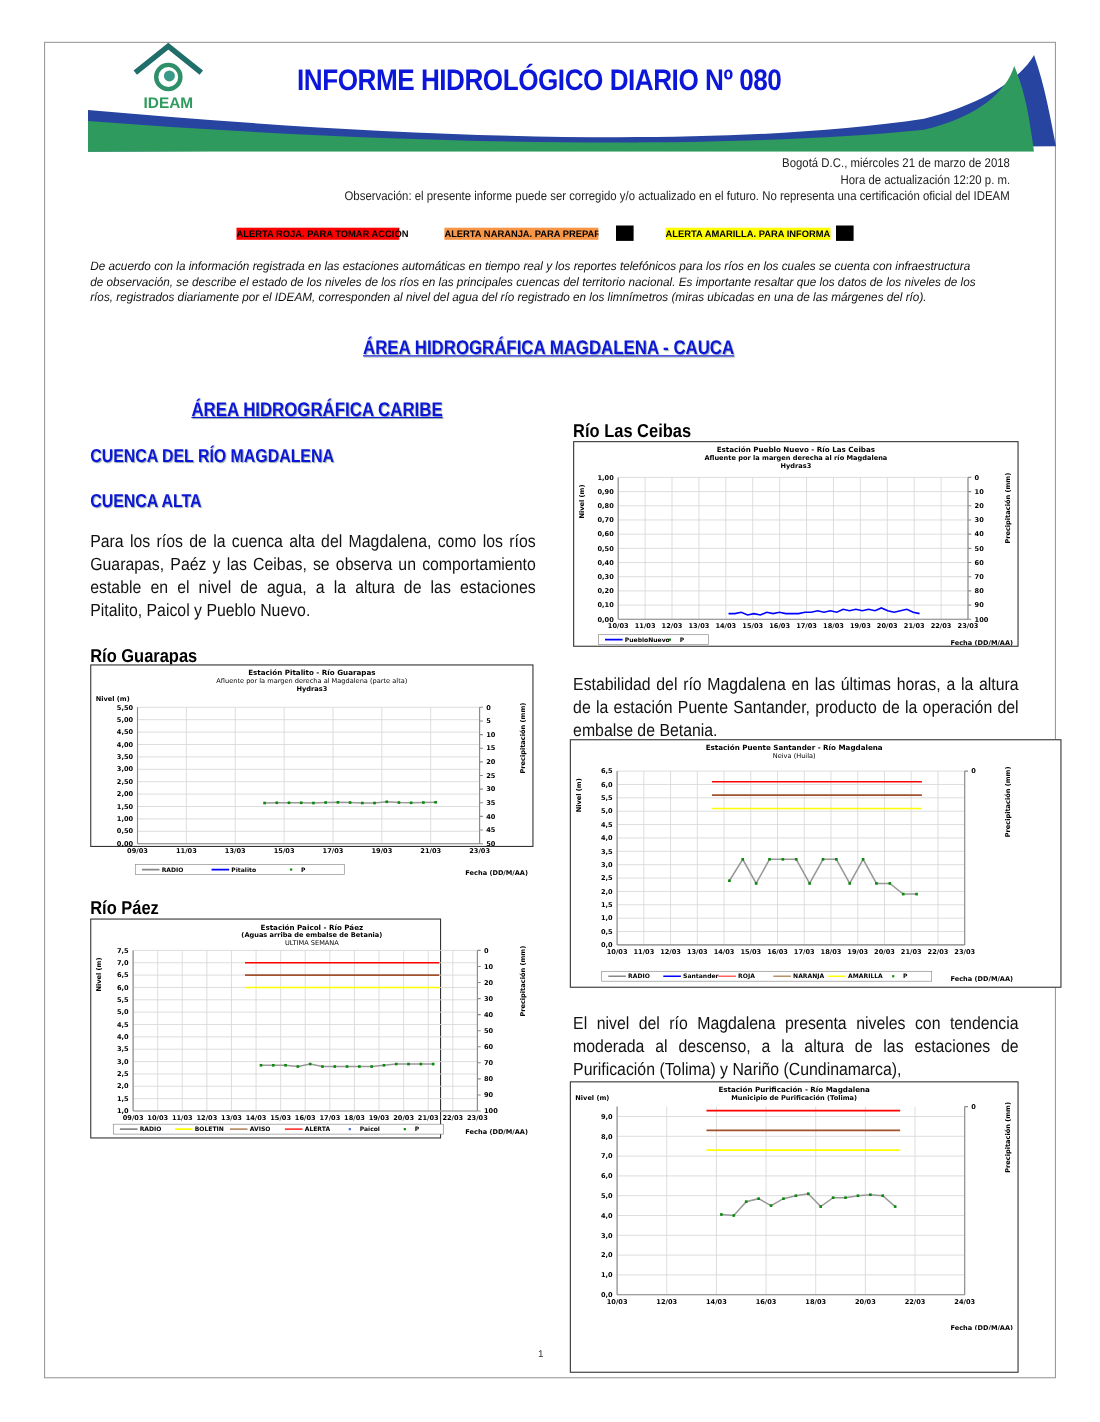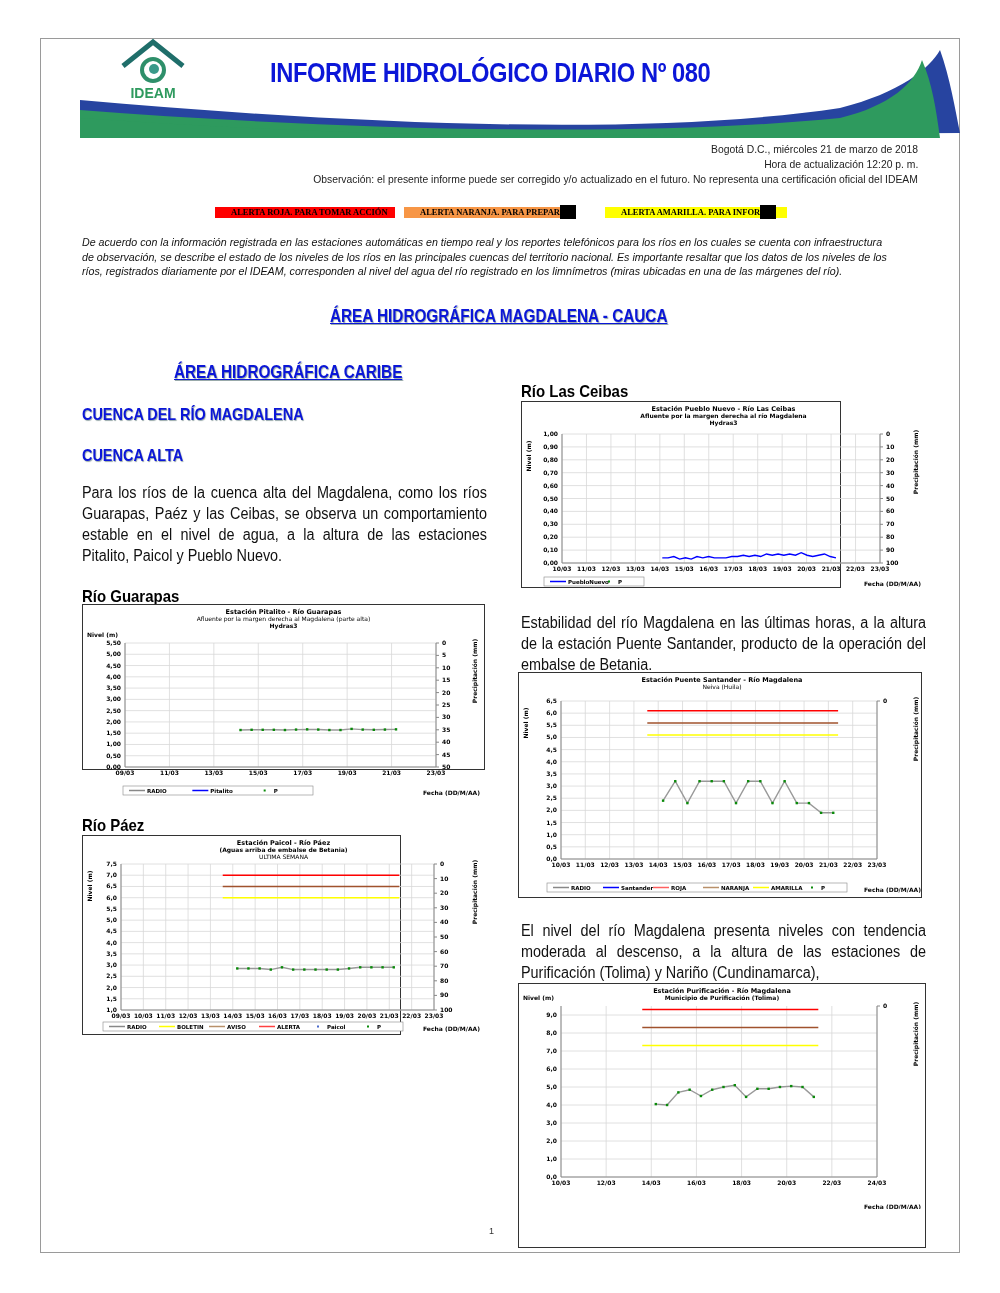--- a/index.html
+++ b/index.html
@@ -2,21 +2,21 @@
 <html><head>
 <meta charset="utf-8">
 <style>
   html, body { margin:0; padding:0; background:#ffffff; }
   body { width:1000px; height:1293px; position:relative; font-family:"Liberation Sans", sans-serif; color:#000; overflow:hidden; }
   .page { position:absolute; left:40px; top:38px; width:920px; height:1215px; border:1px solid #9a9a9a; box-sizing:border-box; }
   .abs { position:absolute; }
   .banner { position:absolute; left:40px; top:38px; width:940px; height:100px; }
   .title { position:absolute; left:270px; top:58px; font-size:27px; font-weight:bold; color:#0b16d8; letter-spacing:-0.5px; transform:scaleX(0.88); transform-origin:left top; white-space:nowrap; }
   .hdr-right { position:absolute; right:82px; text-align:right; font-size:11.5px; color:#222; white-space:nowrap; transform:scaleX(0.9); transform-origin:right top; }
-  .alert { position:absolute; top:207px; height:11px; font-size:8.5px; line-height:11px; font-weight:bold; padding:0 16px; white-space:nowrap;font-family:Liberation Serif, serif; }
+  .alert { position:absolute; top:207px; height:11px; font-size:8.5px; line-height:11px; font-weight:bold; padding:0 0; white-space:nowrap; }
   .intro { position:absolute; left:82px; top:235px; width:840px; font-size:11px; font-style:italic; line-height:14.5px; color:#111; transform:scaleX(0.97); transform-origin:left top; }
   .sec-title { position:absolute; font-weight:bold; color:#0b16d8; text-decoration:underline; text-shadow:1px 1px 1px #9aa; white-space:nowrap; transform:scaleX(0.85); transform-origin:left top; }
   .sub-title { position:absolute; font-weight:bold; color:#0b16d8; text-shadow:1px 1px 1px #9aa; white-space:nowrap; transform:scaleX(0.85); transform-origin:left top; font-size:17px; }
   .river { position:absolute; font-size:17px; font-weight:bold; white-space:nowrap; transform:scaleX(0.88); transform-origin:left top; }
   .para { position:absolute; font-size:16px; line-height:21px; text-align:justify; color:#111; transform:scaleX(0.9); transform-origin:left top; }
   .chart { position:absolute; border:1.5px solid #333; background:#fff; box-sizing:border-box; }
   .chart svg { position:absolute; left:0; top:0; }
   .pagenum { position:absolute; left:489px; top:1226px; font-size:9px; color:#333; }
 </style>
 </head>
@@ -56,21 +56,21 @@
 <div class="sub-title" style="left:82px;top:405px">CUENCA DEL RÍO MAGDALENA</div>
 <div class="sub-title" style="left:82px;top:446px">CUENCA ALTA</div>
 <div class="para" style="left:82px;top:482px;width:450px">Para los ríos de la cuenca alta del Magdalena, como los ríos Guarapas, Paéz y las Ceibas, se observa un comportamiento estable en el nivel de agua, a la altura de las estaciones Pitalito, Paicol y Pueblo Nuevo.</div>
 
 <div class="river" style="left:82px;top:587px">Río Guarapas</div>
 <div class="river" style="left:82px;top:816px">Río Páez</div>
 <div class="river" style="left:521px;top:382px">Río Las Ceibas</div>
 <div class="para" style="left:521px;top:612px;width:450px">Estabilidad del río Magdalena en las últimas horas, a la altura de la estación Puente Santander, producto de la operación del embalse de Betania.</div>
 <div class="para" style="left:521px;top:920px;width:450px">El nivel del río Magdalena presenta niveles con tendencia moderada al descenso, a la altura de las estaciones de Purificación (Tolima) y Nariño (Cundinamarca),</div>
 
-<div class="chart" id="c-pueblonuevo" style="left:521px;top:401px;width:320px;height:187px">
+<div class="chart" id="c-pueblonuevo" style="left:521px;top:401px;width:405px;height:187px">
     <svg width="403" height="185" font-family="DejaVu Sans, sans-serif">
       <text x="201.5" y="9" text-anchor="middle" font-size="6.5" font-weight="bold">Estación Pueblo Nuevo - Río Las Ceibas</text>
       <text x="201.5" y="16" text-anchor="middle" font-size="6" font-weight="bold">Afluente por la margen derecha al río Magdalena</text>
       <text x="201.5" y="23" text-anchor="middle" font-size="6" font-weight="bold">Hydras3</text>
       <text x="9" y="54" font-size="6" font-weight="bold" transform="rotate(-90 9 54)" text-anchor="middle">Nivel (m)</text>
       <text x="396" y="60" font-size="6" font-weight="bold" transform="rotate(-90 396 60)" text-anchor="middle">Precipitación (mm)</text>
       <line x1="40" x2="358" y1="161" y2="161" stroke="#d8d8d8" stroke-width="0.8"></line>
       <text x="36" y="163" text-anchor="end" font-size="6" font-weight="bold">0,00</text>
       <line x1="40" x2="358" y1="148.1" y2="148.1" stroke="#d8d8d8" stroke-width="0.8"></line>
       <text x="36" y="150.1" text-anchor="end" font-size="6" font-weight="bold">0,10</text>
@@ -370,21 +370,21 @@
       <line x1="126" x2="142" y1="190.5" y2="190.5" stroke="#b8906a" stroke-width="1.5"></line>
       <text x="144" y="192.5" font-size="5.5" font-weight="bold">AVISO</text>
       <line x1="176" x2="192" y1="190.5" y2="190.5" stroke="#ff4040" stroke-width="1.5"></line>
       <text x="194" y="192.5" font-size="5.5" font-weight="bold">ALERTA</text>
       <rect x="234" y="189.5" width="2" height="2" fill="#4a6acc"></rect>
       <text x="244" y="192.5" font-size="5.5" font-weight="bold">Paicol</text>
       <rect x="284" y="189.5" width="2" height="2" fill="#0a8a0a"></rect>
       <text x="294" y="192.5" font-size="5.5" font-weight="bold">P</text>
     </svg>
   </div>
-<div class="chart" id="c-santander" style="left:518px;top:672px;width:404px;height:226px">
+<div class="chart" id="c-santander" style="left:518px;top:672px;width:447px;height:226px">
     <svg width="406" height="224" font-family="DejaVu Sans, sans-serif">
       <text x="203" y="9" text-anchor="middle" font-size="6.5" font-weight="bold">Estación Puente Santander - Río Magdalena</text>
       <text x="203" y="16" text-anchor="middle" font-size="6" font-weight="normal">Neiva (Huila)</text>
       <text x="9" y="50" font-size="6" font-weight="bold" transform="rotate(-90 9 50)" text-anchor="middle">Nivel (m)</text>
       <text x="399" y="56" font-size="6" font-weight="bold" transform="rotate(-90 399 56)" text-anchor="middle">Precipitación (mm)</text>
       <line x1="42" x2="358" y1="186" y2="186" stroke="#d8d8d8" stroke-width="0.8"></line>
       <text x="38" y="188" text-anchor="end" font-size="6" font-weight="bold">0,0</text>
       <line x1="42" x2="358" y1="173.84615384615384" y2="173.84615384615384" stroke="#d8d8d8" stroke-width="0.8"></line>
       <text x="38" y="175.84615384615384" text-anchor="end" font-size="6" font-weight="bold">0,5</text>
       <line x1="42" x2="358" y1="161.69230769230768" y2="161.69230769230768" stroke="#d8d8d8" stroke-width="0.8"></line>

